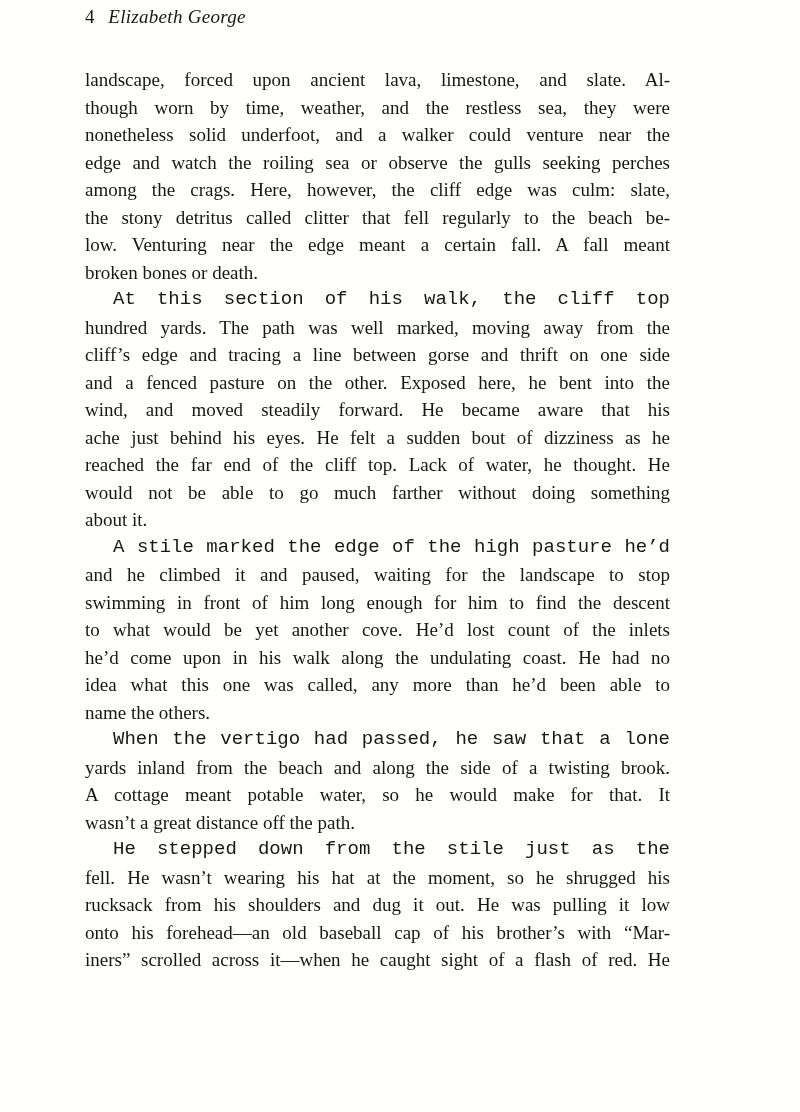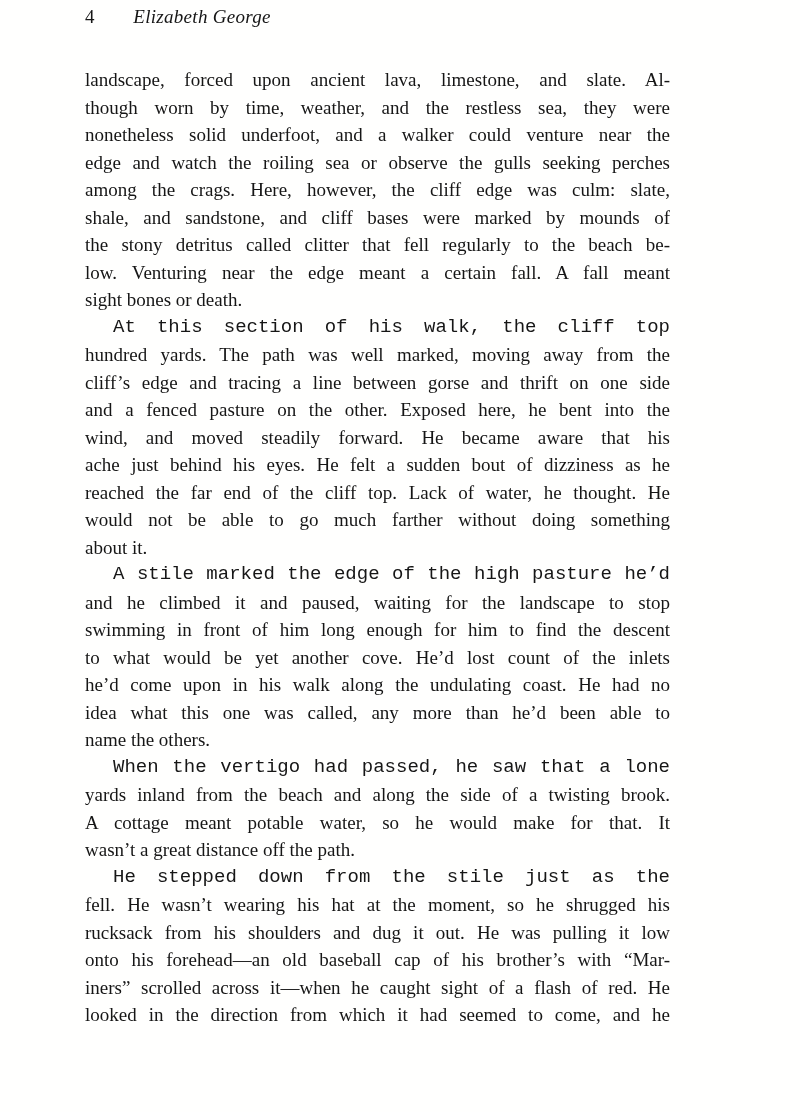--- a/index.html
+++ b/index.html
@@ -20,21 +20,21 @@
     font-size: 19px;
     line-height: 24px;
     white-space: nowrap;
   }
   .page-num {
     display: inline-block;
     font-style: normal;
   }
   .running-title {
     display: inline-block;
-    margin-left: 34px;
+    margin-left: 9px;
     font-style: italic;
     letter-spacing: 0.3px;
   }
   .page-body {
     position: absolute;
     left: 85px;
     top: 66px;
     width: 585px;
     font-size: 19px;
     line-height: 27.5px;
@@ -62,24 +62,23 @@
     <span class="page-num">4</span>
     <span class="running-title">Elizabeth George</span>
   </div>
   <div class="page-body">
       <div class="paragraph">
         <div class="line">landscape, forced upon ancient lava, limestone, and slate. Al-</div>
         <div class="line">though worn by time, weather, and the restless sea, they were</div>
         <div class="line">nonetheless solid underfoot, and a walker could venture near the</div>
         <div class="line">edge and watch the roiling sea or observe the gulls seeking perches</div>
         <div class="line">among the crags. Here, however, the cliff edge was culm: slate,</div>
-        <div class="line">shale, and sandstone, and cliff bases were marked by mounds of</div>
         <div class="line">the stony detritus called clitter that fell regularly to the beach be-</div>
         <div class="line">low. Venturing near the edge meant a certain fall. A fall meant</div>
-        <div class="line last">sight bones or death.</div>
+        <div class="line last">broken bones or death.</div>
       </div>
       <div class="paragraph">
         <div class="line indent">At this section of his walk, the cliff top leveled out for some one</div>
         <div class="line">hundred yards. The path was well marked, moving away from the</div>
         <div class="line">cliff’s edge and tracing a line between gorse and thrift on one side</div>
         <div class="line">and a fenced pasture on the other. Exposed here, he bent into the</div>
         <div class="line">wind, and moved steadily forward. He became aware that his</div>
         <div class="line">ache just behind his eyes. He felt a sudden bout of dizziness as he</div>
         <div class="line">reached the far end of the cliff top. Lack of water, he thought. He</div>
         <div class="line">would not be able to go much farther without doing something</div>
@@ -99,16 +98,15 @@
         <div class="line">yards inland from the beach and along the side of a twisting brook.</div>
         <div class="line">A cottage meant potable water, so he would make for that. It</div>
         <div class="line last">wasn’t a great distance off the path.</div>
       </div>
       <div class="paragraph">
         <div class="line indent">He stepped down from the stile just as the sudden drops of rain</div>
         <div class="line">fell. He wasn’t wearing his hat at the moment, so he shrugged his</div>
         <div class="line">rucksack from his shoulders and dug it out. He was pulling it low</div>
         <div class="line">onto his forehead—an old baseball cap of his brother’s with “Mar-</div>
         <div class="line">iners” scrolled across it—when he caught sight of a flash of red. He</div>
-        <div class="line">looked in the direction from which it had seemed to come, and he</div>
       </div>
     </div>
 </div>
 
 </body></html>

